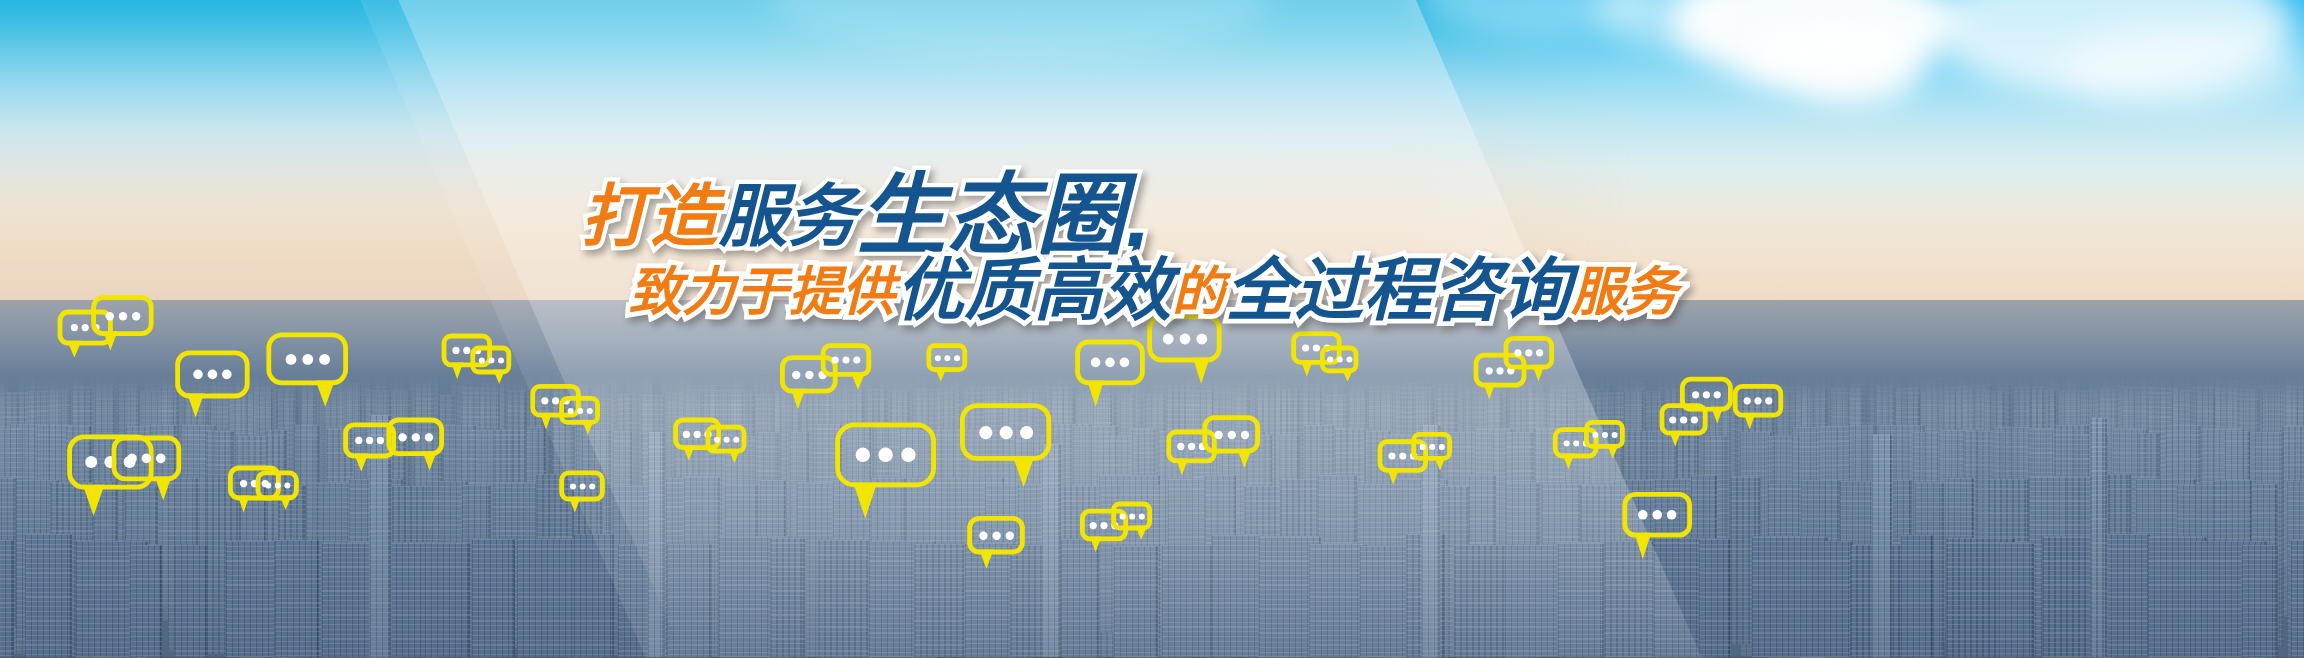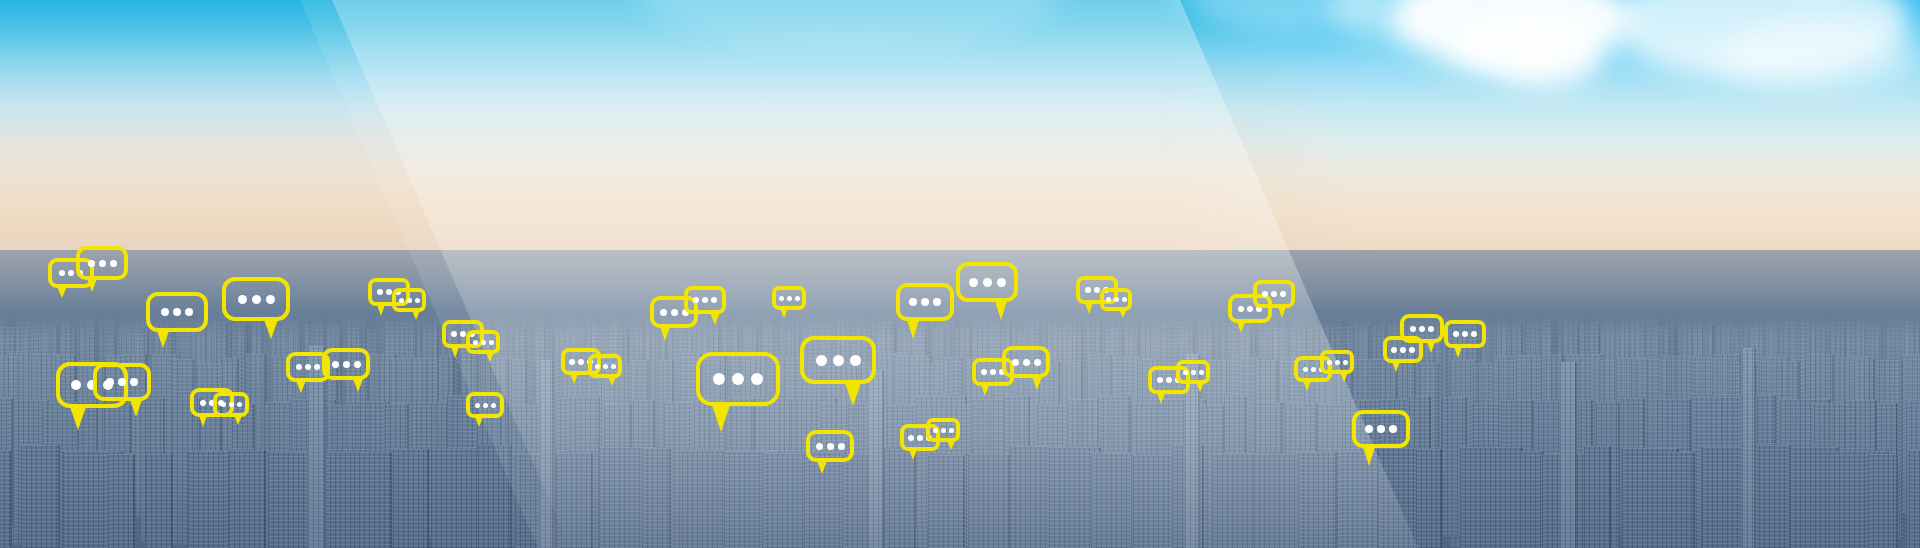--- a/index.html
+++ b/index.html
@@ -933,15 +933,17 @@
         <div class="box" style="border-radius: 10px;">
           <span class="dot"></span>
           <span class="dot"></span>
           <span class="dot"></span>
         </div>
         <span class="tail"></span>
       </div>
     </div>
 
   <div class="headline">
+    <div class="line line1" id="line1"><span class="seg or">打造</span><span class="seg bl">服务</span><span class="seg bl big">生态圈,</span></div>
+    <div class="line line2" id="line2"><span class="seg or l2big">致力于提供</span><span class="seg bl big l2big">优质高效</span><span class="seg or l2big">的</span><span class="seg bl big l2big">全过程咨询</span><span class="seg or l2big">服务</span></div>
   </div>
 
 </div>
 
 </body></html>

